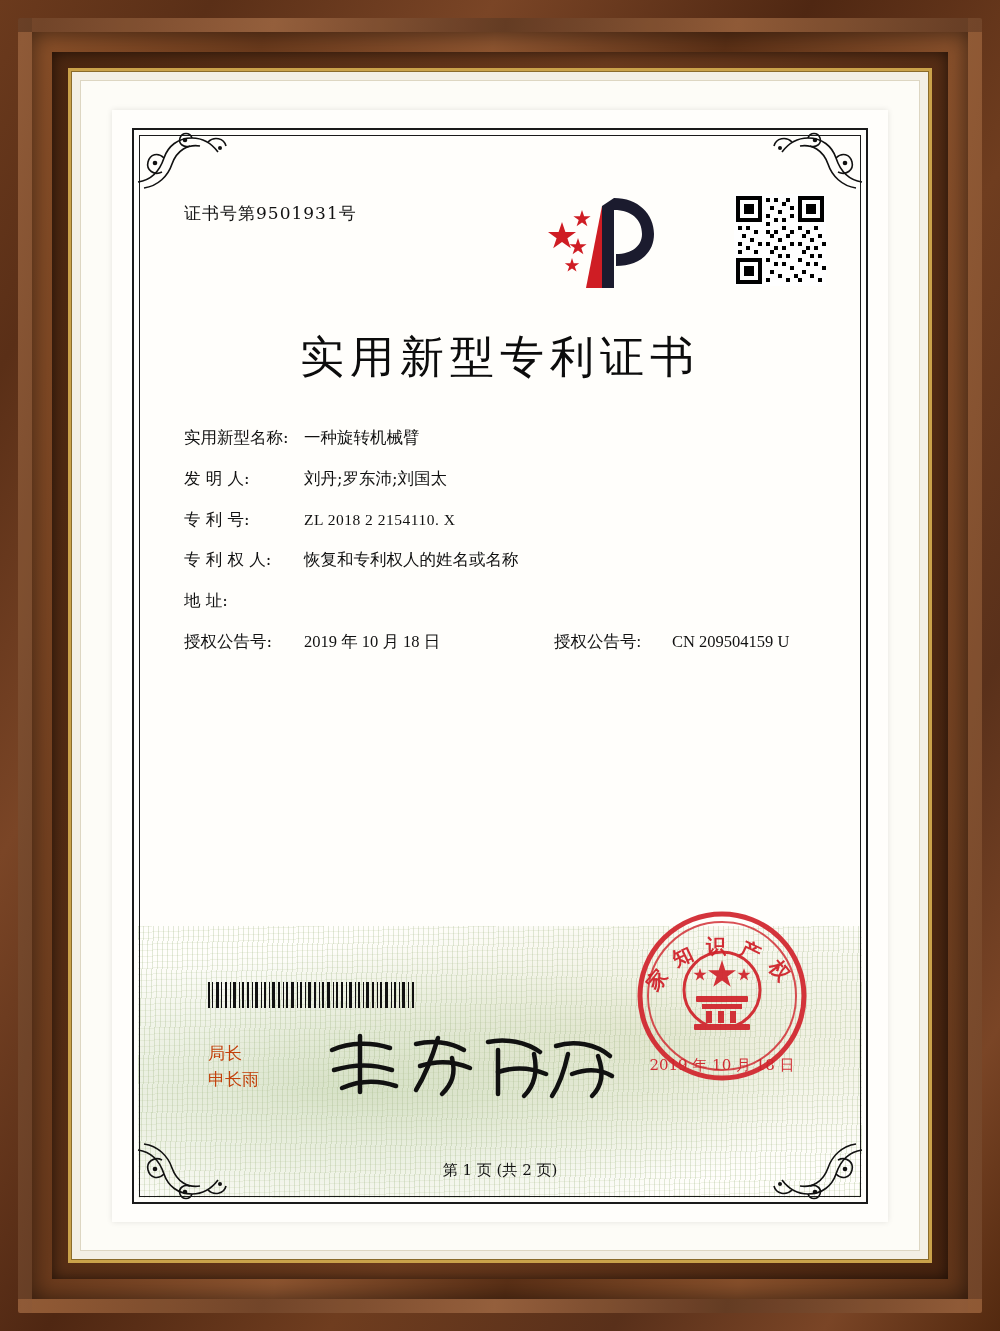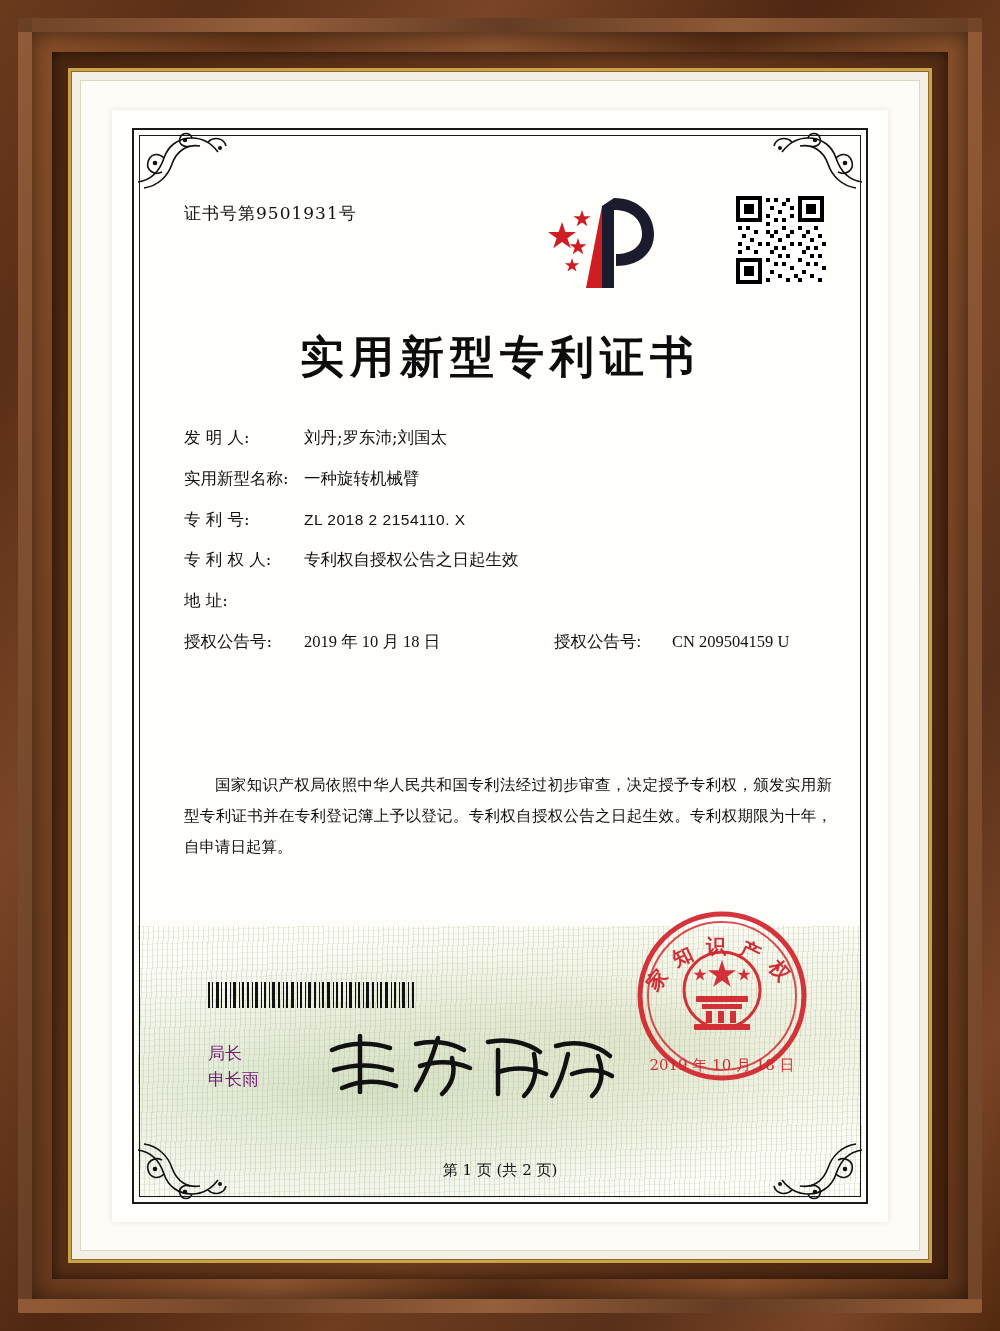--- a/index.html
+++ b/index.html
@@ -131,21 +131,21 @@
     width: 92px; height: 92px;
     background: #fff;
   }
   .qr svg { display: block; }
 
   .title {
     position: absolute;
     left: 0; right: 0; top: 218px;
     text-align: center;
     font-size: 44px;
-    font-weight: bold;
+    font-weight: normal;
     letter-spacing: 6px;
     color: #0c0c0c;
     font-family: "DejaVu Serif", "Liberation Serif", serif;
   }
 
   
   .fields {
     position: absolute;
     left: 72px; top: 316px;
     right: 56px;
@@ -163,21 +163,21 @@
     flex: 0 0 120px;
     letter-spacing: 0px;
     white-space: nowrap;
     font-family: "DejaVu Serif", serif;
   }
   .row .val {
     flex: 1;
     font-family: "DejaVu Serif", serif;
   }
   .val.mono {
-    font-family: Liberation Sans, sans-serif;
+    font-family: Liberation Serif, serif;
     font-size: 15.5px;
     letter-spacing: 0.5px;
   }
   .row.addr .val { line-height: 1.55; }
   .row.grant { }
   .row.grant .val-inline {
     display: flex;
     width: 100%;
   }
   .grant-left { flex: 0 0 250px; }
@@ -203,21 +203,21 @@
     width: 208px; height: 26px;
   }
   .barcode svg { display:block; }
 
   
   .sig-block {
     position: absolute;
     left: 96px; top: 930px;
     font-size: 17px;
     line-height: 1.55;
-    color: #701a75;
+    color: #c2410c;
     font-family: "DejaVu Serif", serif;
   }
   .sig-script {
     position: absolute;
     left: 208px; top: 918px;
     width: 300px; height: 72px;
   }
   .sig-script svg { display:block; }
 
   
@@ -414,56 +414,55 @@
             <rect x="32" y="42" width="2" height="2"></rect>
         </g>
       </svg>
     </div>
 
     <div class="title">实用新型专利证书</div>
 
     <div class="fields">
 
       <div class="row">
+        <div class="lbl">实用新型名称:</div>
+        <div class="val">一种旋转机械臂</div>
+      </div>
+
+      <div class="row">
         <div class="lbl">发   明   人:</div>
         <div class="val">刘丹;罗东沛;刘国太</div>
-      </div>
-
-      <div class="row">
-        <div class="lbl">实用新型名称:</div>
-        <div class="val">一种旋转机械臂</div>
       </div>
 
       <div class="row">
         <div class="lbl">专   利   号:</div>
         <div class="val mono">ZL 2018 2 2154110. X</div>
       </div>
 
 
       <div class="row">
         <div class="lbl">专 利 权 人:</div>
-        <div class="val">专利权自授权公告之日起生效</div>
+        <div class="val">恢复和专利权人的姓名或名称</div>
       </div>
 
       <div class="row addr">
         <div class="lbl">地       址:</div>
       </div>
 
       <div class="row grant">
         <div class="lbl">授权公告号:</div>
         <div class="val-inline">
           <div class="grant-left">2019 年 10 月 18 日</div>
           <div class="grant-lbl2">授权公告号:</div>
           <div class="grant-val2">CN 209504159 U</div>
         </div>
       </div>
     </div>
 
     <div class="paras">
-      <p>国家知识产权局依照中华人民共和国专利法经过初步审查，决定授予专利权，颁发实用新型专利证书并在专利登记簿上予以登记。专利权自授权公告之日起生效。专利权期限为十年，自申请日起算。</p>
     </div>
 
     <div class="barcode">
       <svg width="208" height="26" viewBox="0 0 208 26" shape-rendering="crispEdges">
         <rect width="208" height="26" fill="none"></rect>
         <g fill="#111">
           <rect x="0" y="0" width="2" height="26"></rect>
             <rect x="4" y="0" width="1" height="26"></rect>
           <rect x="8" y="0" width="3" height="26"></rect>
             <rect x="13" y="0" width="1" height="26"></rect>

